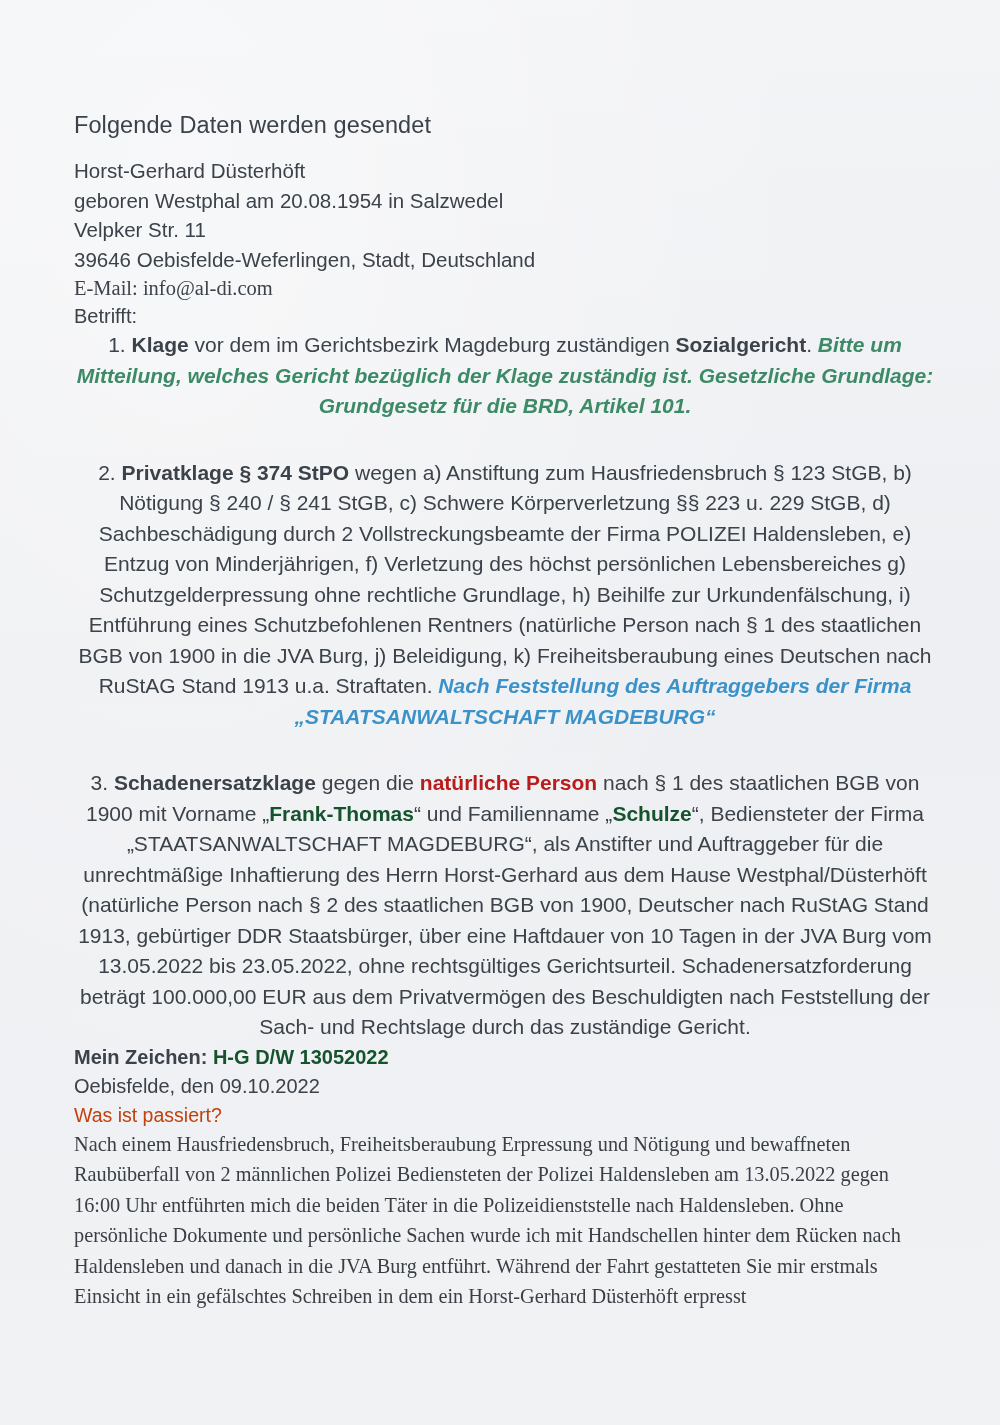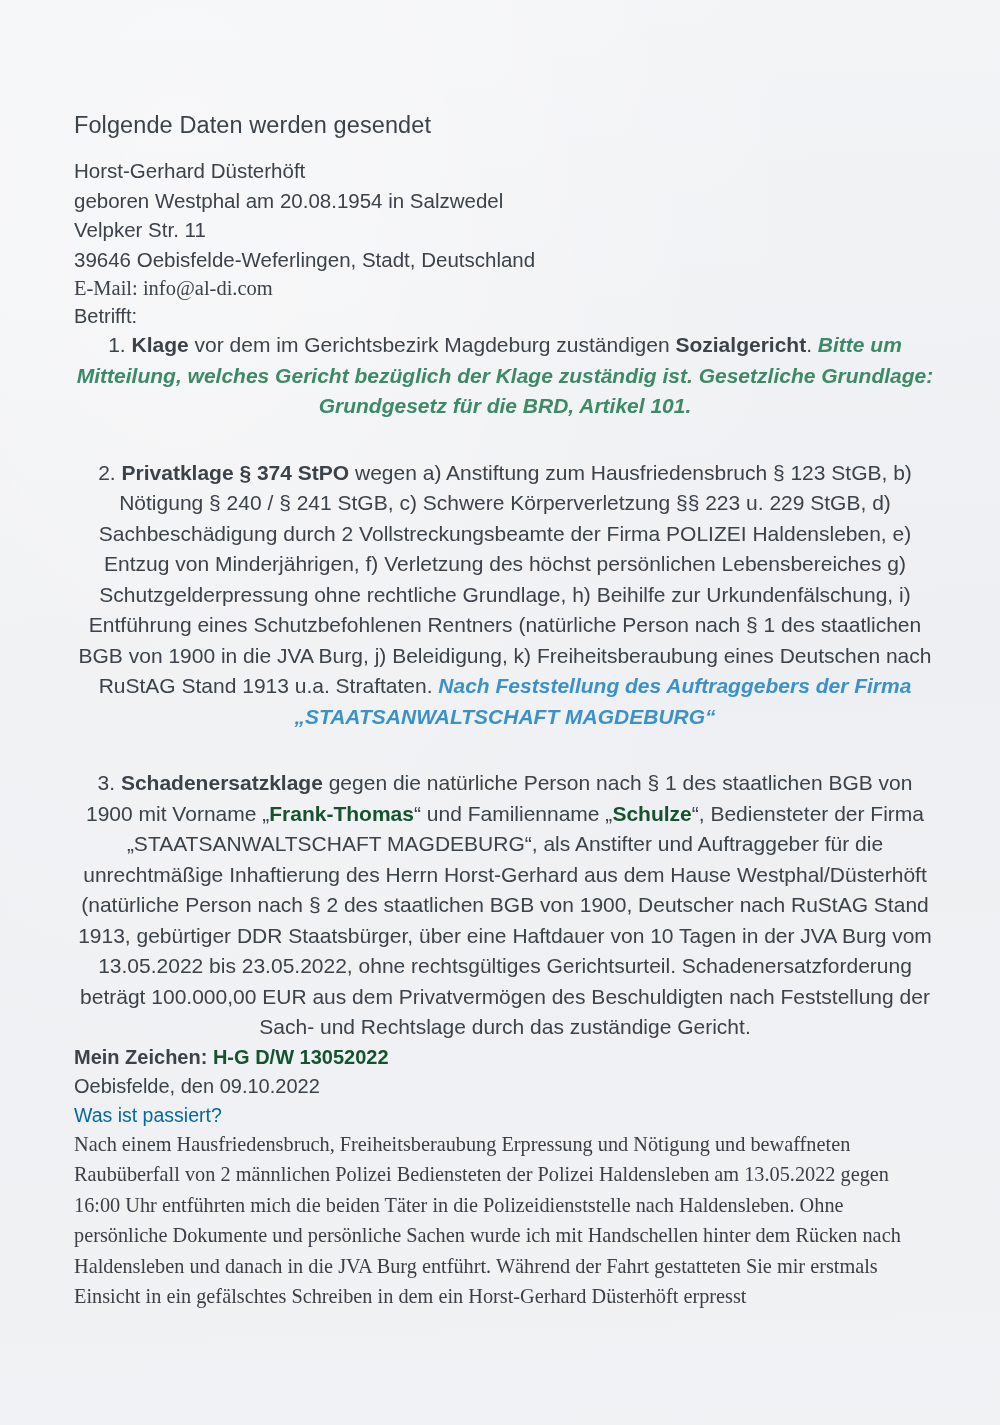--- a/index.html
+++ b/index.html
@@ -70,21 +70,21 @@
     font-size: 21px;
     line-height: 30.5px;
     color: #3b424a;
     margin: 0;
     text-align: center;
   }
   .para.gap-top-l { margin-top: 36px; }
 
   b, .b { font-weight: 700; }
   .green-bi   { color: #3d8a67; font-weight: 700; font-style: italic; }
-  .green-b    { color: #404040; font-weight: 400; }
+  .green-b    { color: #b91c1c; font-weight: 700; }
   .blue-bi    { color: #3b92c9; font-weight: 700; font-style: italic; }
   .red-b      { color: #14532d; font-weight: 700; }
 
   .zeichen {
     font-size: 20px;
     line-height: 29px;
     margin: 0;
     color: #3b424a;
   }
   .zeichen .lbl { font-weight: 700; }
@@ -93,21 +93,21 @@
     font-size: 20px;
     line-height: 29px;
     margin: 0;
     color: #3b424a;
   }
 
   .q-head {
     font-size: 19.5px;
     line-height: 28px;
     margin: 0;
-    color: #0369a1;
+    color: #c2410c;
   }
 
   .serif-para {
     font-family: "Liberation Serif", serif;
     font-size: 20.3px;
     line-height: 30.5px;
     color: #3a3f46;
     margin: 0;
     text-align: left;
   }

